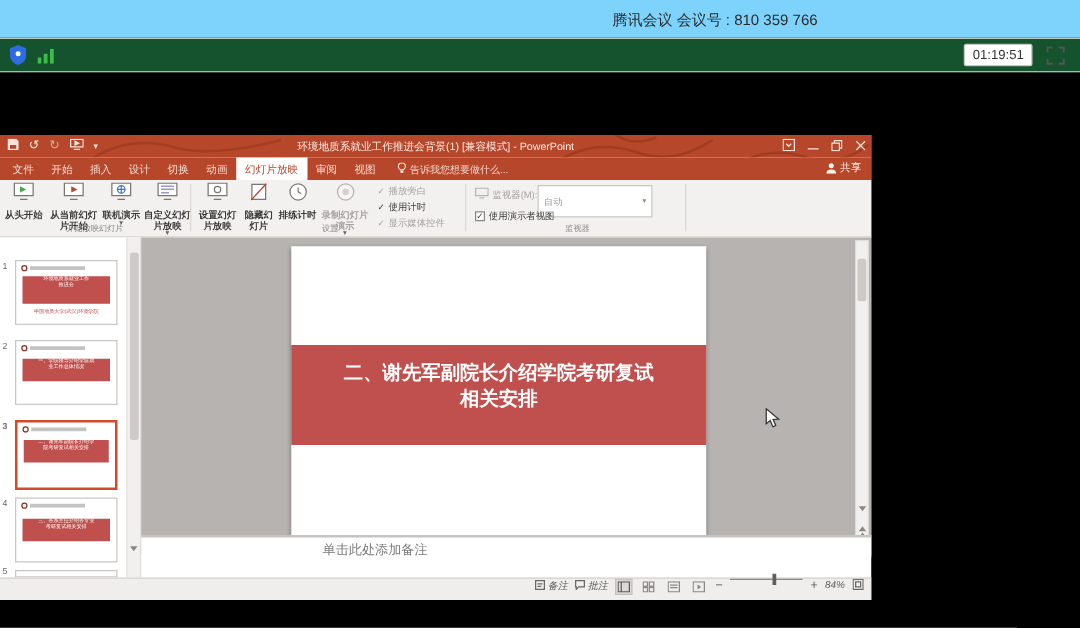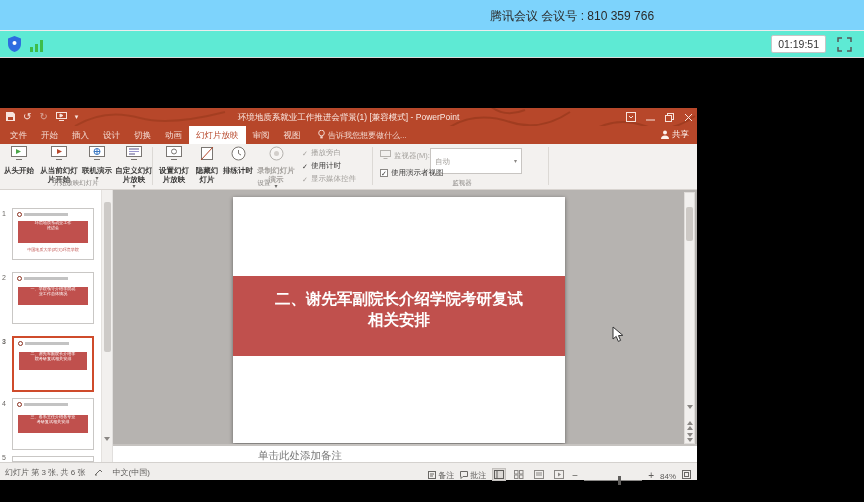--- a/index.html
+++ b/index.html
@@ -4,21 +4,21 @@
 <style>
   * { box-sizing: border-box; margin: 0; padding: 0; }
   html,body { background:#222; }
   body { font-family:"Liberation Sans","DejaVu Sans",sans-serif; }
   .screen { position:relative; width:864px; height:502px; background:#000; overflow:hidden; margin:0 auto; user-select:none; }
   .abs { position:absolute; }
 
   
   .bar1 { position:absolute; left:0; top:0; width:864px; height:30px; background:#7dd3fc; }
   .bar1-text { position:absolute; left:490px; top:8px; font-size:12px; color:#2b2b2b; white-space:nowrap; }
-  .bar2 { position:absolute; left:0; top:30px; width:864px; height:28px; background:#5eead4; border-top:1px solid #ececec; border-bottom:1px solid #dcdcdc; }
+  .bar2 { position:absolute; left:0; top:30px; width:864px; height:28px; background:#14532d; border-top:1px solid #ececec; border-bottom:1px solid #dcdcdc; }
   .timerbox { position:absolute; right:38px; top:4px; height:18px; padding:0 6px; background:#fff; border:1px solid #c6c6c6; border-radius:2px; font-size:10.5px; color:#333; line-height:16px; }
   .fsbtn { position:absolute; right:12px; top:6px; width:15px; height:15px; }
 
   
   .stage { position:absolute; left:0; top:58px; width:864px; height:444px; background:#000; }
 
   
   .ppt { position:absolute; left:0; top:50px; width:697px; height:372px; background:#fff; }
   .ppt-title { position:absolute; left:0; top:0; width:697px; height:18px; background:#b7472a; overflow:hidden; }
   .ppt-title-text { position:absolute; left:0; right:0; top:4px; text-align:center; font-size:8.5px; color:#fbeae4; white-space:nowrap; }
@@ -66,25 +66,25 @@
   .banner { position:absolute; left:0; top:79px; width:332px; height:80px; background:#c0504d; color:#fff; text-align:center; font-family:"Liberation Serif","DejaVu Serif",serif; font-weight:bold; }
   .banner .l1 { margin-top:12px; font-size:15.5px; line-height:21px; }
   .banner .l2 { font-size:15.5px; line-height:21px; }
   .slogo { position:absolute; left:14px; top:9px; display:flex; gap:5px; }
   .slogo-cn { font-family:"Liberation Serif","DejaVu Serif",serif; font-weight:bold; font-size:12.5px; color:#141414; letter-spacing:.5px; line-height:14px; }
   .slogo-en { font-size:6px; color:#555; transform:scale(.62); transform-origin:left top; white-space:nowrap; }
   .escroll { position:absolute; right:2px; top:2px; width:11px; height:252px; background:#f2f0ee; border:1px solid #e0ddda; }
   .ebtn { position:absolute; left:1px; width:7px; display:flex; flex-direction:column; align-items:center; gap:1px; }
 
   
-  .notes { position:absolute; left:113px; top:336px; width:584px; height:18px; background:#fff; border-top:2px solid #c6c3c0; }
+  .notes { position:absolute; left:113px; top:320px; width:584px; height:18px; background:#fff; border-top:2px solid #c6c3c0; }
   .notes-text { position:absolute; left:145px; top:3px; font-size:10.5px; color:#7a7a7a; }
   .status { position:absolute; left:0; top:354px; width:697px; height:18px; background:#f0eeec; border-top:1px solid #d4d1ce; font-size:8px; color:#5e5c5a; }
   .status-left { position:absolute; left:5px; top:0; height:18px; display:flex; align-items:center; gap:9px; white-space:nowrap; }
-  .status-right { position:absolute; right:6px; top:0; height:18px; display:flex; align-items:flex-end; gap:6px; white-space:nowrap; }
+  .status-right { position:absolute; right:6px; top:0; height:18px; display:flex; align-items:flex-start; gap:6px; white-space:nowrap;font-style:italic; }
   .vbtn { width:14px; height:13px; display:flex; align-items:center; justify-content:center; }
   .vbtn.on { background:#dcd9d6; border:1px solid #c3c0bd; }
   .ztrack { position:relative; width:58px; height:1px; background:#8a8886; }
   .zthumb { position:absolute; left:34px; top:-4px; width:3px; height:9px; background:#605e5c; }
 
   .cursor { position:absolute; left:612px; top:326px; }
 </style>
 </head>
 <body>
 
@@ -378,28 +378,20 @@
               <span class="tri-dn"></span>
             </span>
         </div>
       </div>
 
       <div class="notes">
         <span class="notes-text">单击此处添加备注</span>
       </div>
 
       <div class="status">
-        <span class="status-left">
-          <span>幻灯片 第 3 张, 共 6 张</span>
-          <span><svg width="9" height="9" viewBox="0 0 9 9" fill="none" stroke="#6a6865">
-                <path d="M1 8 L6 3 L8 5"></path>
-                <path d="M1 8 L3 8"></path>
-              </svg></span>
-          <span>中文(中国)</span>
-        </span>
         <span class="status-right">
           <span style="display:flex;align-items:center;gap:2px">
             <span><svg width="8" height="8" viewBox="0 0 8 8" fill="none" stroke="#6a6865">
                   <rect x="0.5" y="0.5" width="7" height="7"></rect>
                   <path d="M2 3 H6 M2 5 H5"></path>
                 </svg></span>
             <span>备注</span>
           </span>
           <span style="display:flex;align-items:center;gap:2px">
             <span><svg width="8" height="8" viewBox="0 0 8 8">

